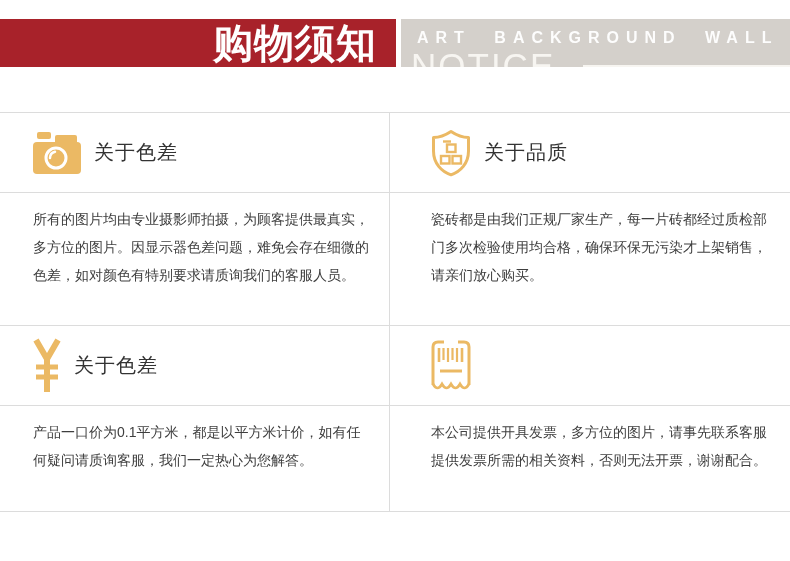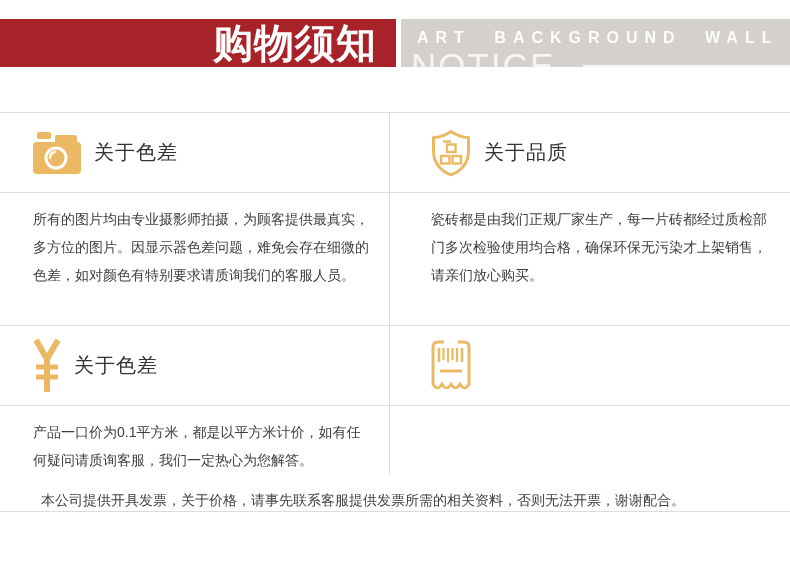--- a/index.html
+++ b/index.html
@@ -16,21 +16,21 @@
   .tagline { margin-left:16px; font-size:16px; font-weight:700; letter-spacing:7px;
              word-spacing:12px; color:rgba(255,255,255,0.95); white-space:nowrap; }
   .notice-row { display:flex; align-items:center; margin-left:10px; margin-top:1px; }
   .subtitle { font-size:35px; font-weight:400; letter-spacing:2px; color:#f7f5f1; line-height:1.05; }
   .notice-line { flex:1; height:3px; background:#f7f5f1; margin-left:28px; }
 
   
   .box { position:absolute; top:112px; left:0; width:790px;
          border-top:1px solid #dcdcdc; border-bottom:1px solid #dcdcdc; }
   .row { display:flex; border-bottom:1px solid #dcdcdc; }
-  .row:last-child { border-bottom:none;flex-direction:column; }
+  .row:last-child { border-bottom:none; }
   .row.header-row { height:79px; }
   .row.para-row-a { height:132px; }
   .row.para-row-b { height:105px; }
   .cell { box-sizing:border-box; }
   .cell.left  { width:390px; border-right:1px solid #dcdcdc; padding-left:33px; }
   .cell.right { flex:1; padding-left:41px; }
   .header-cell { display:flex; align-items:center; }
   .icon-wrap { display:flex; align-items:center; justify-content:center; margin-right:13px; }
   .section-title { font-size:20px; color:#333333; letter-spacing:1px; }
   .para { font-size:14px; color:#3e3e3e; line-height:28px; padding-top:12px; }
@@ -124,18 +124,18 @@
           </svg>
         </span>
       </div>
     </div>
 
     <div class="row para-row-b">
       <div class="cell left">
         <div class="para">产品一口价为0.1平方米，都是以平方米计价，如有任何疑问请质询客服，我们一定热心为您解答。</div>
       </div>
       <div class="cell right">
-        <div class="para">本公司提供开具发票，关于价格，请事先联系客服提供发票所需的相关资料，否则无法开票，谢谢配合。</div>
+        <div class="para">本公司提供开具发票，多方位的图片，请事先联系客服提供发票所需的相关资料，否则无法开票，谢谢配合。</div>
       </div>
     </div>
 
   </div>
 </div>
 
 </body></html>

